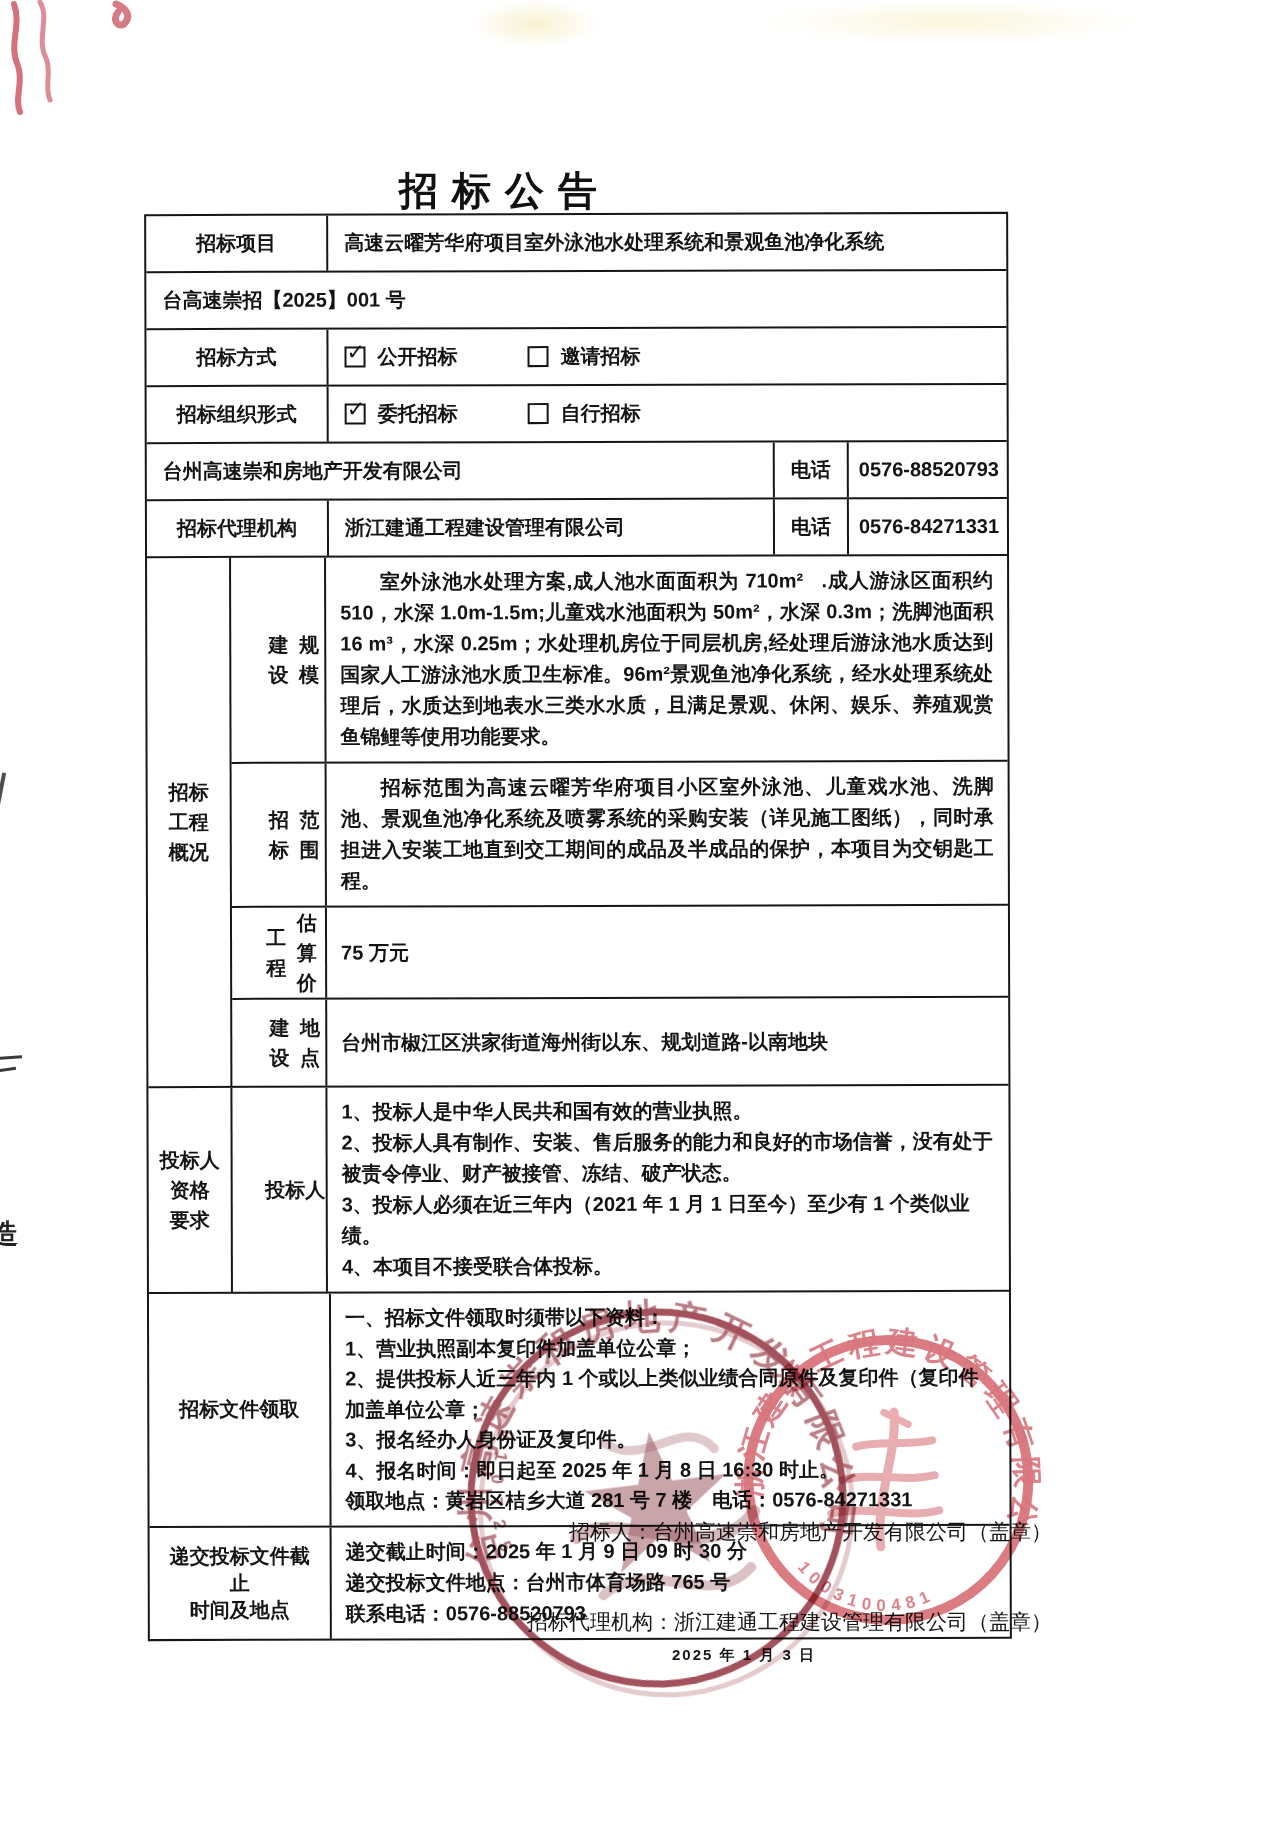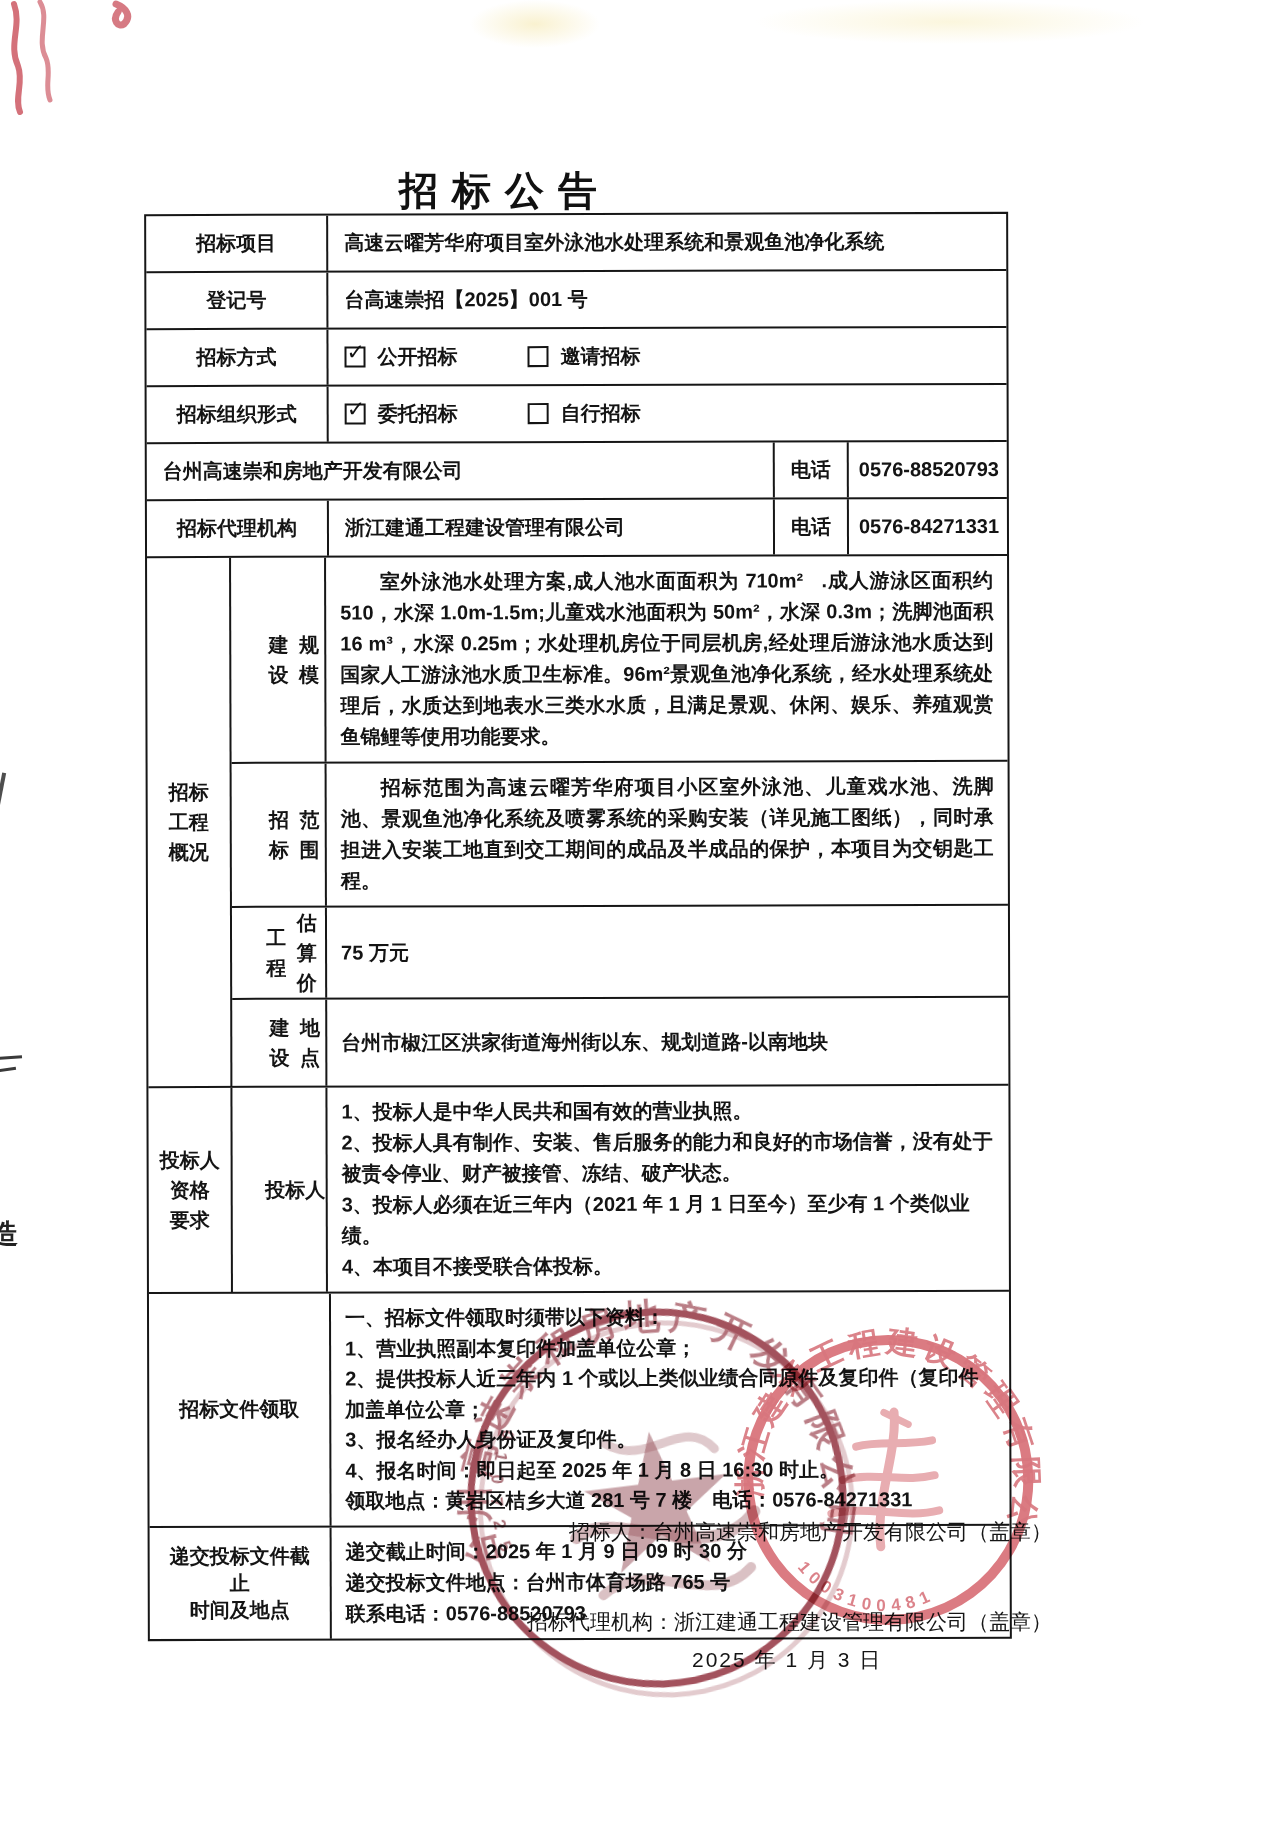--- a/index.html
+++ b/index.html
@@ -67,21 +67,21 @@
   .min86{min-height:86px;}
   .min160{min-height:160px;}
   .lines div{line-height:31px;}
   .pickup .g-sub-val div{line-height:30.5px;}
   .min215{min-height:215px;}
   .min93{min-height:93px;}
 
   .sign{position:absolute;right:228px;font-size:21px;font-weight:400;color:#151515;white-space:nowrap;}
   .sign.s1{top:1518px;}
   .sign.s2{top:1576px;margin-top:32px;}
-  .date{position:absolute;left:692px;top:1646px;font-size:21px;font-weight:400;letter-spacing:2px;color:#151515;}
+  .date{position:absolute;left:672px;top:1646px;font-size:15px;font-weight:700;letter-spacing:2px;color:#151515;}
 
   .stamp{position:absolute;mix-blend-mode:multiply;pointer-events:none;}
   .stamp.left{left:452px;top:1288px;transform:rotate(-7deg);filter:blur(.5px);}
   .stamp.right{left:733px;top:1322px;transform:rotate(9deg);}
 
   .scribble{position:absolute;left:0px;top:0px;}
 </style>
 </head>
 <body>
 
@@ -103,21 +103,20 @@
   <div class="doc-title">招标公告</div>
 
   <div class="table">
 
     <div class="r h55">
       <div class="lab">招标项目</div>
       <div class="val">高速云曜芳华府项目室外泳池水处理系统和景观鱼池净化系统</div>
     </div>
 
     <div class="r h55">
-      <div class="lab">登记号</div>
       <div class="val">台高速崇招【2025】001 号</div>
     </div>
 
     <div class="r h55">
       <div class="lab">招标方式</div>
       <div class="val">
         <div class="opts">
           <span class="cb checked"></span>
           <span>公开招标</span>
           <span class="opt-gap"></span>

